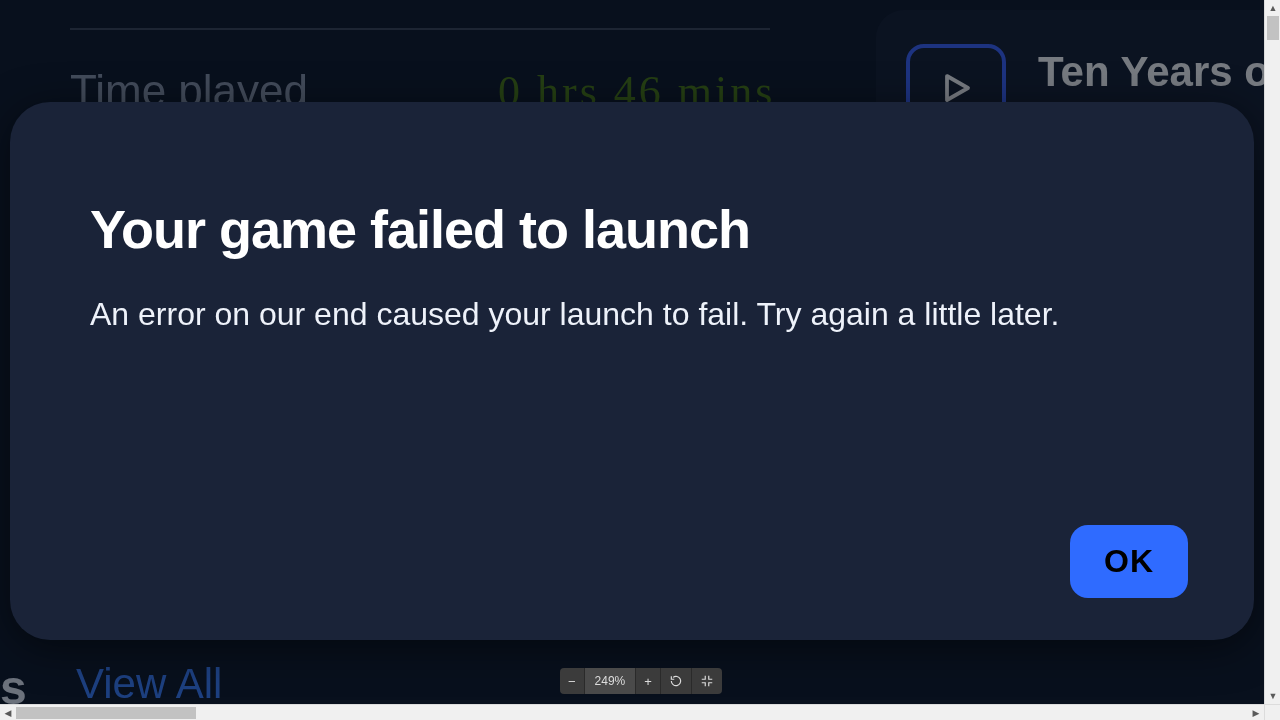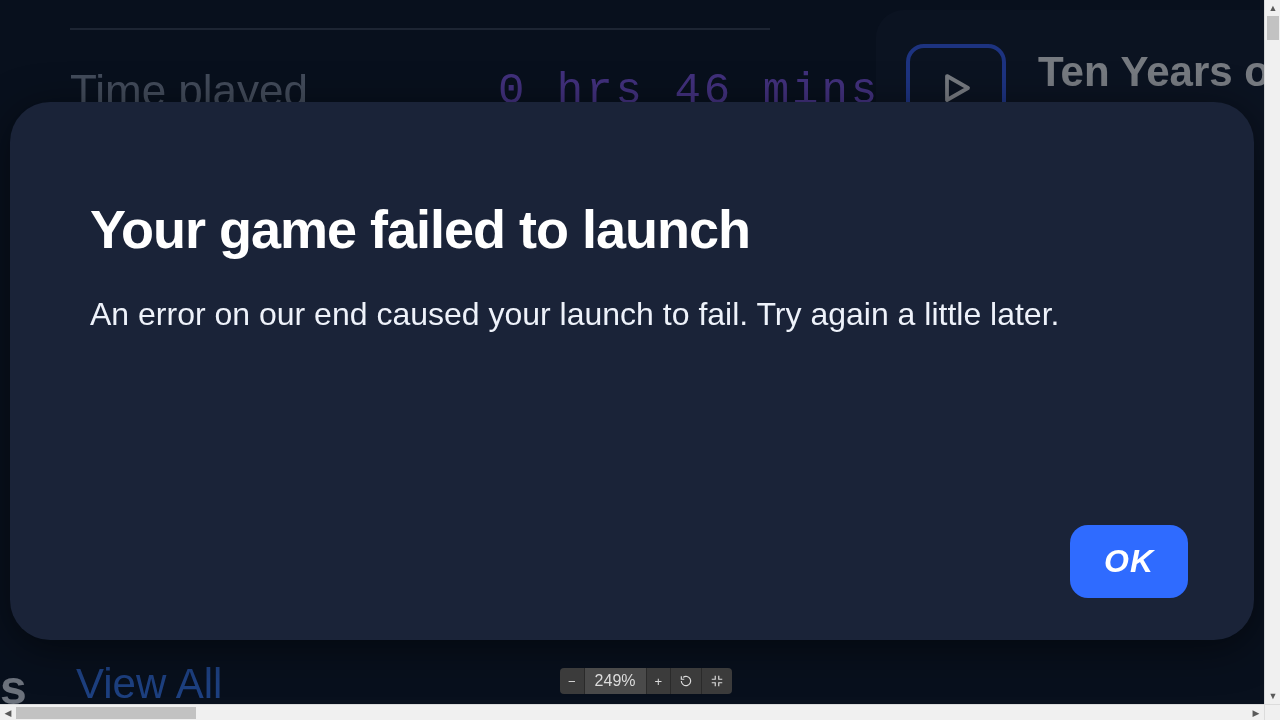--- a/index.html
+++ b/index.html
@@ -86,22 +86,22 @@
     left:70px; top:66px;
     font-size:44px;
     color:#8d97ab;
     font-weight:400;
     letter-spacing:0px;
   }
   .bg-time-value {
     position:absolute;
     left:498px; top:66px;
     font-size:44px;
-    color:#8b5cf6;
-    font-family: Liberation Mono, monospace;
+    color:#4d7c0f;
+    font-family: Liberation Serif, serif;
     letter-spacing:3px;
   }
 
   .bg-card {
     position:absolute;
     left:876px; top:10px;
     width:600px; height:160px;
     background:#131c2e;
     border-radius:28px;
   }
@@ -159,29 +159,28 @@
     color:#eef2fa;
     font-weight:500;
     max-width:1060px;
   }
   .dialog-actions {
     position:absolute;
     right:66px; bottom:42px;
   }
   .ok-btn {
     background:#2f6bff;
-    color:#ffffff;
+    color:#000000;
     font-size:32px;
     font-weight:800;
     border:none;
     border-radius:18px;
     padding:18px 34px;
     letter-spacing:1px;
     cursor:pointer;
-    font-style:italic;
   }
 
   
   .viewer-bar {
     position:absolute;
     left:560px; top:668px;
     height:26px;
     display:flex;
     align-items:stretch;
     background:#3b3b3b;
@@ -190,21 +189,21 @@
     color:#dcdcdc;
     font-size:13px;
   }
   .viewer-bar .seg {
     display:flex; align-items:center; justify-content:center;
     padding:0 8px;
     border-right:1px solid #2a2a2a;
     min-width:22px;
   }
   .viewer-bar .seg:last-child { border-right:none; }
-  .viewer-bar .zoom-val { background:#4a4a4a; font-size:16px; padding:12px 10px; }
+  .viewer-bar .zoom-val { background:#4a4a4a; font-size:12px; padding:12px 10px; }
   .viewer-bar svg { width:14px; height:14px; display:block; }
   .viewer-bar .btn { cursor:pointer; }
 </style>
 </head>
 <body>
 
 <div class="viewport">
 
   <div class="bg-layer">
     <div class="bg-divider"></div>

